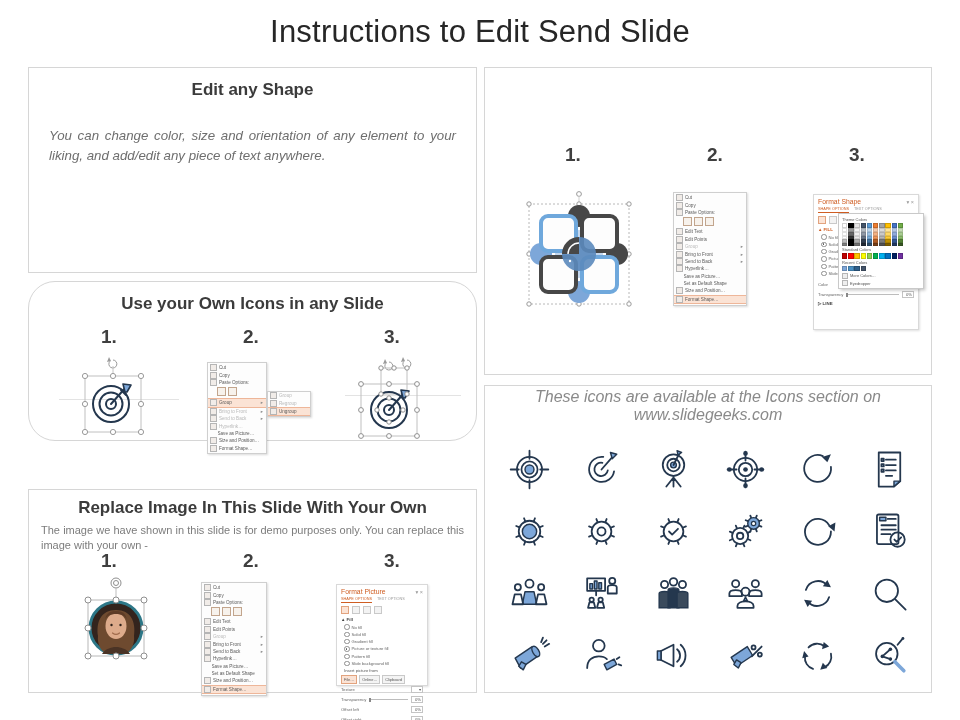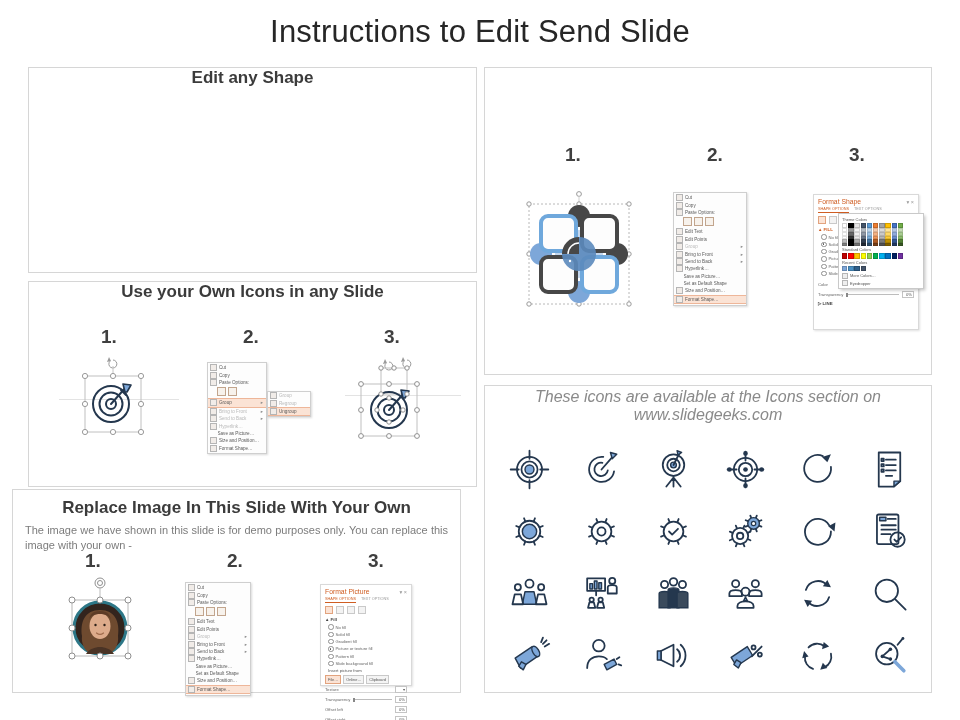--- a/index.html
+++ b/index.html
@@ -2,25 +2,25 @@
 <html><head>
 <meta charset="utf-8">
 <style>
   html,body{margin:0;padding:0;}
   body{width:960px;height:720px;background:#ffffff;position:relative;overflow:hidden;
        font-family:"Liberation Sans", sans-serif;color:#3f3f3f;}
   .slide-title{position:absolute;top:14px;left:0;width:960px;text-align:center;
        font-size:31px;font-weight:500;color:#262626;letter-spacing:.2px;}
   .panel{position:absolute;background:#fff;border:1px solid #d6d6d6;box-sizing:border-box;}
   .p-edit{left:28px;top:67px;width:449px;height:206px;}
-  .p-icons{left:28px;top:281px;width:449px;height:206px;}
-  .p-image{left:12px;top:489px;width:449px;height:204px;}
+  .p-icons{left:28px;top:281px;width:449px;height:160px;border-radius:27px;}
+  .p-image{left:28px;top:489px;width:449px;height:204px;}
   .p-resize{left:484px;top:67px;width:448px;height:308px;}
   .p-lib{left:484px;top:385px;width:448px;height:308px;}
-  .panel-h{font-size:17px;font-weight:bold;color:#3b3b3b;text-align:center;margin-top:0;}
+  .panel-h{font-size:17px;font-weight:bold;color:#3b3b3b;text-align:center;margin-top:12px;}
   .p-lib .panel-h{font-size:18px;margin-top:10px;}
   .italic-copy{font-style:italic;color:#6e6e6e;font-size:13.3px;line-height:1.5;
        text-align:justify;padding:0 20px;margin:0;}
   .copy1{margin-top:34px;} .copy2{margin-top:26px;}
   .note{font-size:11px;color:#7c7c7c;line-height:1.35;text-align:justify;padding:0 12px;margin-top:5px;font-weight:500;}
   .sub-h{font-style:italic;color:#8a8a8a;font-size:16px;text-align:center;margin-top:2px;}
   .stepnum{position:absolute;font-size:19px;font-weight:bold;color:#3f3f3f;}
   .gfx{position:absolute;}
   .guide{position:absolute;height:1px;background:#e3e3e3;}
   
@@ -79,20 +79,21 @@
   svg .bl{fill:#7da7d9;stroke:#24374e;stroke-width:1.6;stroke-linejoin:round;}
   svg .df{fill:#24374e;stroke:none;}
 </style>
 </head>
 <body>
 
 <div class="slide-title">Instructions to Edit Send Slide</div>
 
 <div class="panel p-edit">
   <div class="panel-h">Edit any Shape</div>
+  <p class="italic-copy copy2">You can change color, size and orientation of any element to your liking, and add/edit any piece of text anywhere.</p>
 </div>
 
 <div class="panel p-icons">
   <div class="panel-h">Use your Own Icons in any Slide</div>
   <div class="stepnum" style="left:72px;top:44px;">1.</div>
   <div class="stepnum" style="left:214px;top:44px;">2.</div>
   <div class="stepnum" style="left:355px;top:44px;">3.</div>
 
   <div class="guide" style="left:30px;top:117px;width:120px;"></div>
   <div class="guide" style="left:316px;top:113px;width:116px;"></div>

